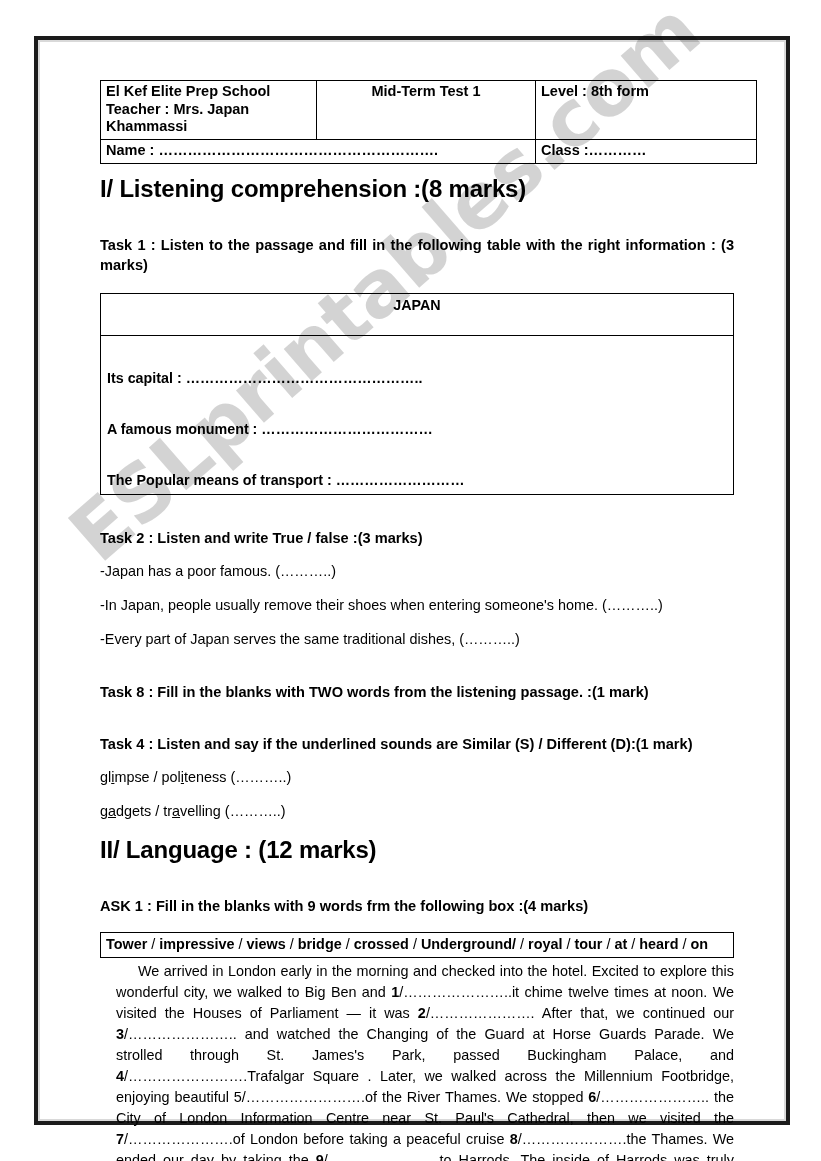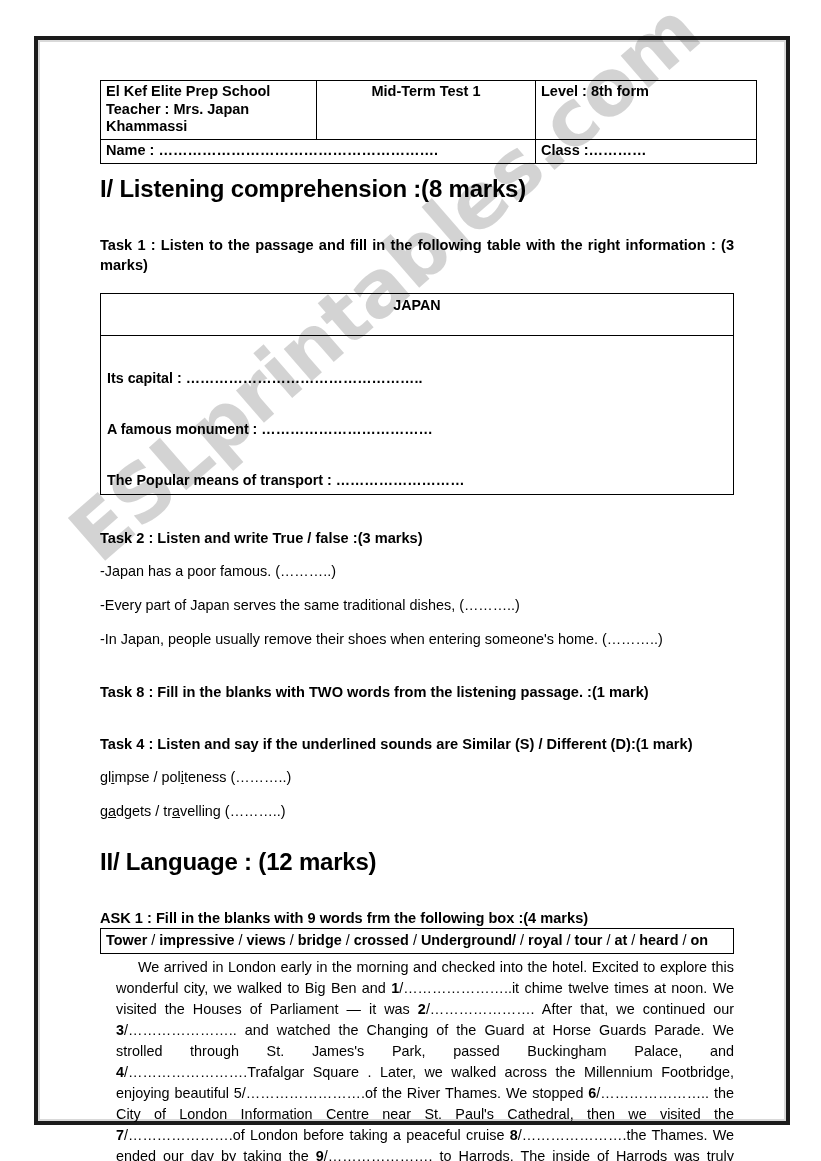--- a/index.html
+++ b/index.html
@@ -131,20 +131,21 @@
 
   
   .wordbox {
     border: 1px solid #000000;
     width: 634px;
     box-sizing: border-box;
     font-size: 14.4px;
     font-weight: bold;
     padding: 2px 5px 3px 5px;
     line-height: 1.32;
+    margin-top: 16px;
   }
   .wordbox .sep { font-weight: normal; }
 
   
   .passage {
     font-size: 14.4px;
     line-height: 1.46;
     text-align: justify;
     margin: 3px 0 0 16px;
     text-indent: 22px;
@@ -195,36 +196,36 @@
         <div>Its capital : …………………………………………..</div>
         <div>A famous monument : ………………………………</div>
         <div>The Popular means of transport : ………………………</div>
       </td>
     </tr>
   </tbody>
     </table>
 
   <div class="task-heading" style="margin-top:33px;">Task 2 : Listen and write True / false :(3 marks)</div>
   <div class="body-line">-Japan has a poor famous. (………..)</div>
+  <div class="body-line just">-In Japan, people usually remove their shoes when entering someone's home. (………..)</div>
   <div class="body-line">-Every part of Japan serves the same traditional dishes, (………..)</div>
-  <div class="body-line just">-In Japan, people usually remove their shoes when entering someone's home. (………..)</div>
 
   <div class="task-heading">Task 8 : Fill in the blanks with TWO words from the listening passage. :(1 mark)</div>
 
   <div class="task-heading">Task 4 : Listen and say if the underlined sounds are Similar (S) / Different (D):(1 mark)</div>
 
   <div class="body-line">
     <span>gl</span><u class="ul">i</u><span>mpse</span><span> / </span><span>pol</span><u class="ul">i</u><span>teness</span><span> (………..)</span>
   </div>
 
   <div class="body-line">
     <span>g</span><u class="ul">a</u><span>dgets</span><span> / </span><span>tr</span><u class="ul">a</u><span>velling</span><span> (………..)</span>
   </div>
 
-  <div class="sec-heading" style="margin-top:26px;">II/ Language : (12 marks)</div>
+  <div class="sec-heading" style="margin-top:14px;">II/ Language : (12 marks)</div>
 
   <div class="task-heading">ASK 1 : Fill in the blanks with 9 words frm the following box :(4 marks)</div>
 
   <div class="wordbox" id="wordbank"><span>Tower</span><span class="sep"> / </span><span>impressive</span><span class="sep"> / </span><span>views</span><span class="sep"> / </span><span>bridge</span><span class="sep"> / </span><span>crossed</span><span class="sep"> / </span><span>Underground/</span><span class="sep"> / </span><span>royal</span><span class="sep"> / </span><span>tour</span><span class="sep"> / </span><span>at</span><span class="sep"> / </span><span>heard</span><span class="sep"> / </span><span>on</span></div>
 
   <div class="passage" id="passage"><span>We arrived in London early in the morning and checked into the hotel. Excited to explore this wonderful city, we walked to Big Ben and </span><b>1</b><span>/…………………..it chime twelve times at noon. We visited the Houses of Parliament — it was </span><b>2</b><span>/…………………. After that, we continued our </span><b>3</b><span>/………………….. and watched the Changing of the Guard at Horse Guards Parade. We strolled through St. James's Park, passed Buckingham Palace, and </span><b>4</b><span>/…………………….Trafalgar Square . Later, we walked across the Millennium Footbridge, enjoying beautiful 5/…………………….of the River Thames. We stopped </span><b>6</b><span>/…………………..  the City of London Information Centre near St. Paul's Cathedral, then we visited the </span><b>7</b><span>/………………….of London before taking a peaceful cruise  </span><b>8</b><span>/………………….the Thames. We ended our day by taking the </span><b>9</b><span>/…………………. to Harrods. The inside of Harrods was truly fascinating.</span></div>
 
 </div>
 
 </body></html>

